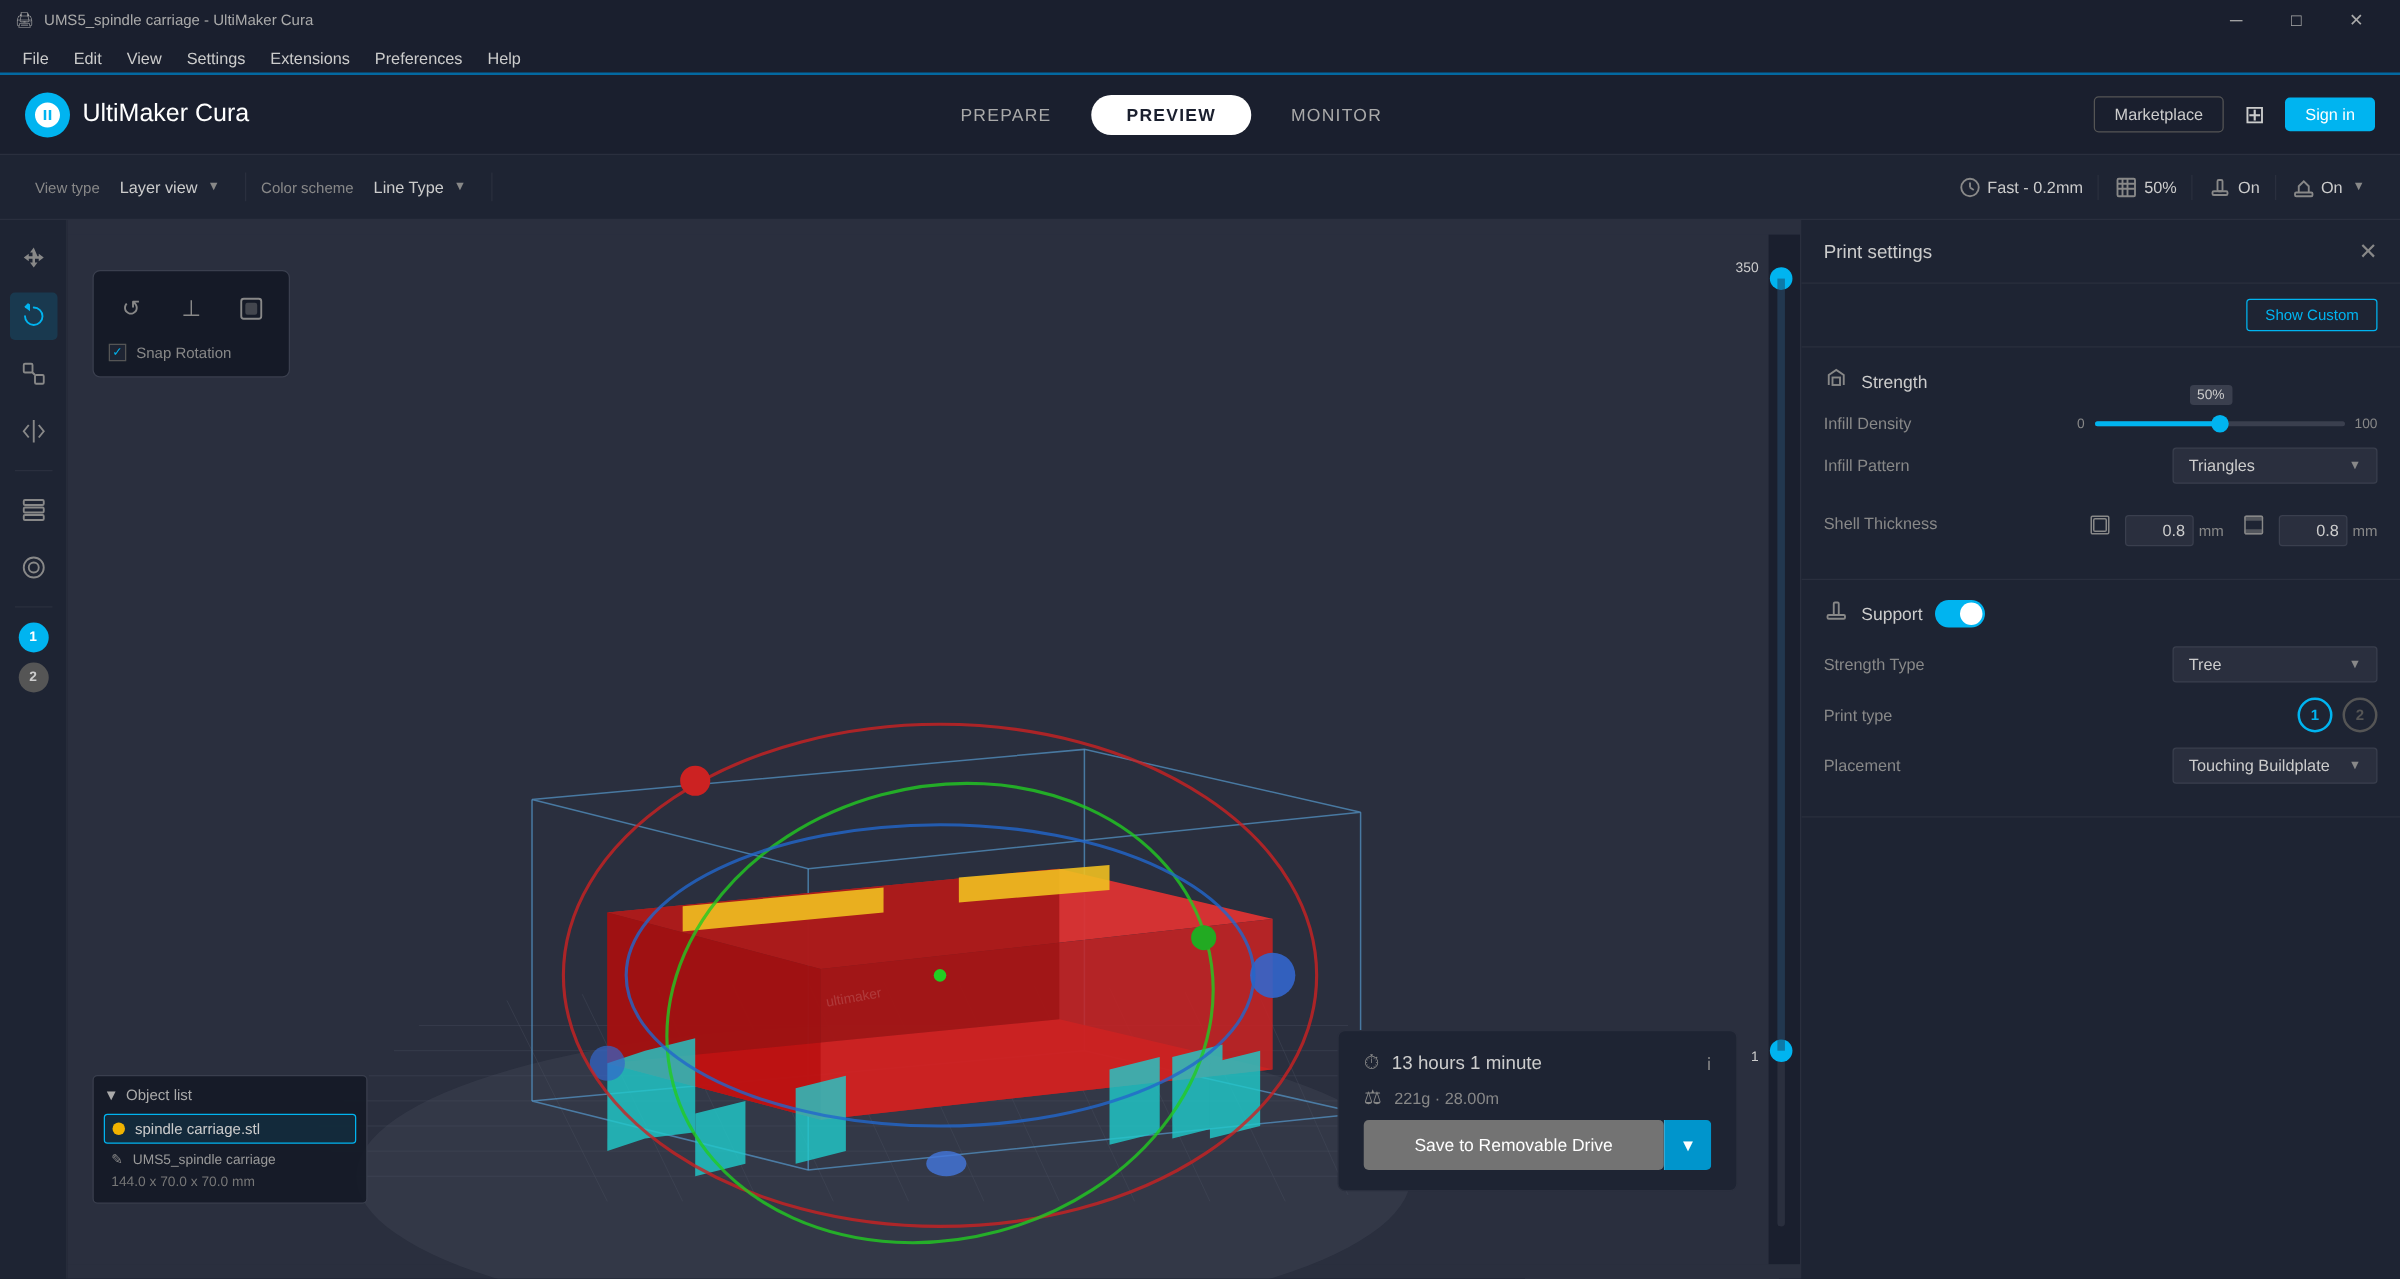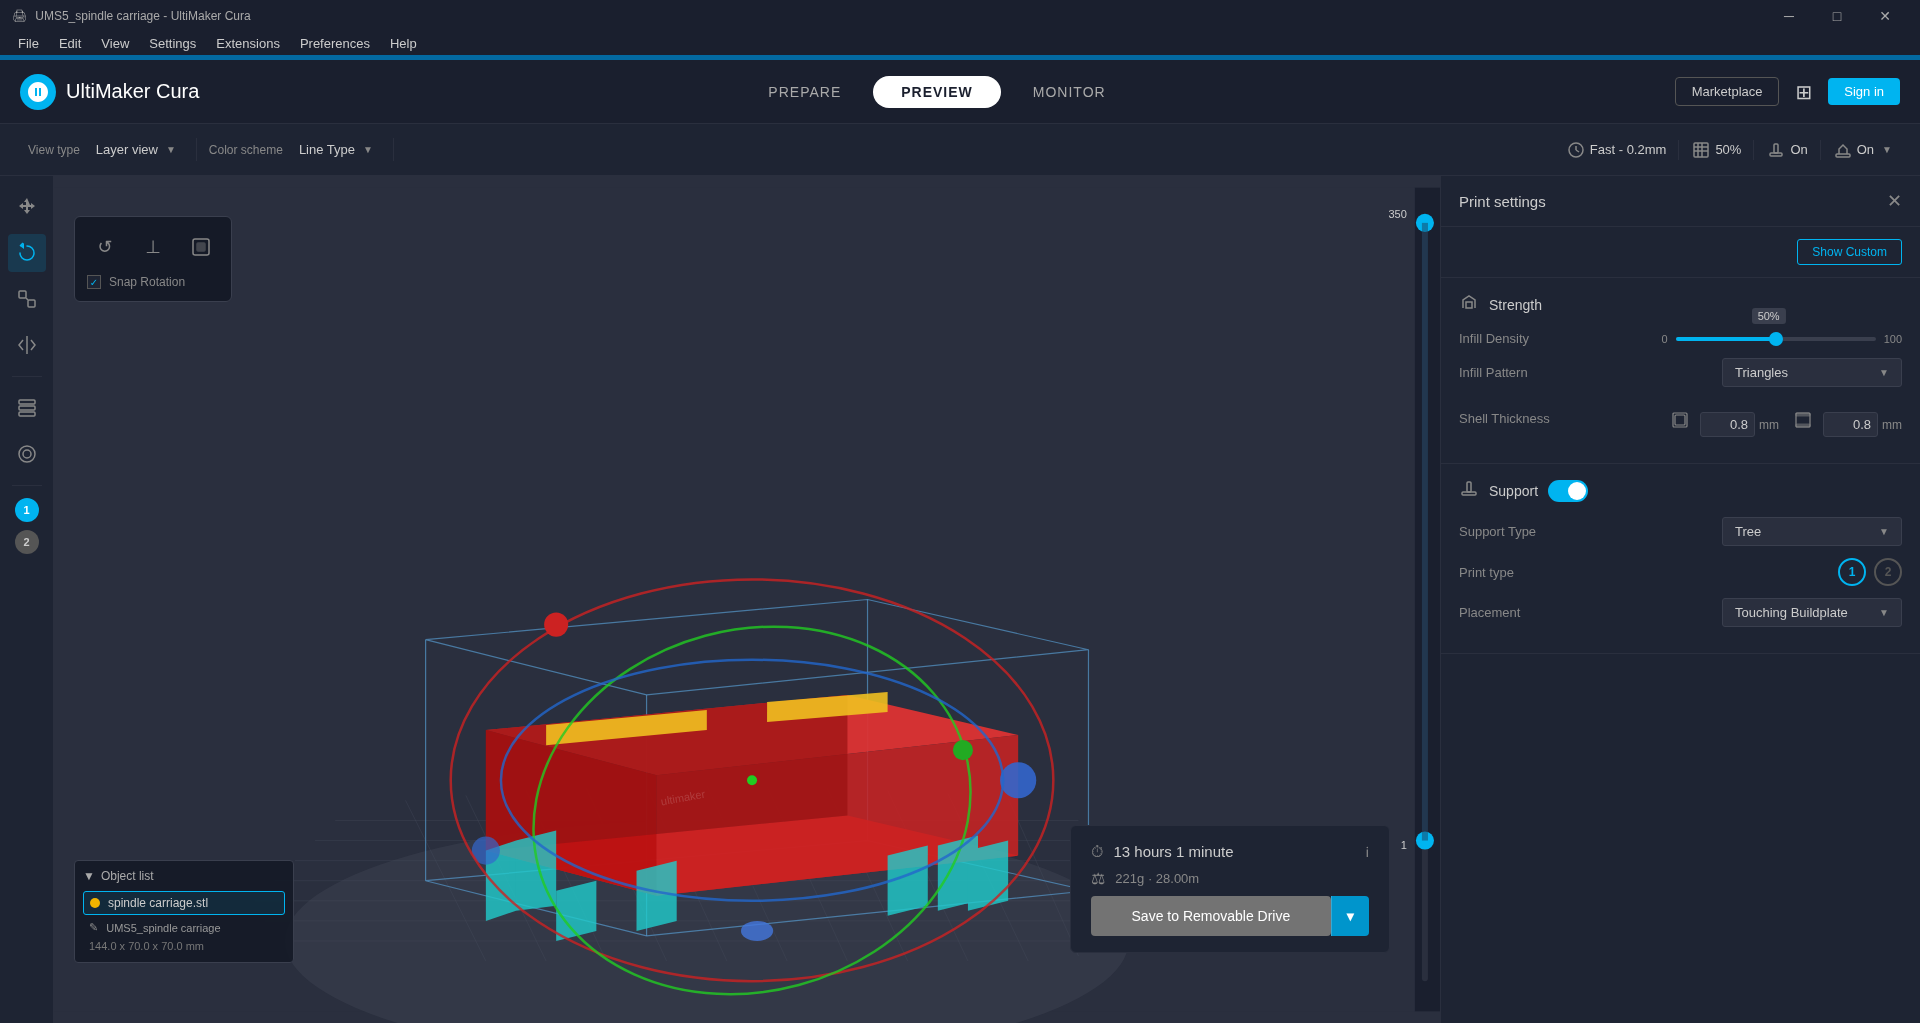--- a/index.html
+++ b/index.html
@@ -5,21 +5,21 @@
     * { box-sizing: border-box; margin: 0; padding: 0; }
     body { font-family: 'Segoe UI', Arial, sans-serif; background: #1a1f2e; color: #ccc; width: 1920px; height: 1023px; overflow: hidden; font-size: 13px; }
 
     
     #titlebar { background: #1a1f2e; height: 32px; display: flex; align-items: center; padding: 0 12px; justify-content: space-between; }
     #titlebar .title { color: #aaa; font-size: 12px; display: flex; align-items: center; gap: 8px; }
     #titlebar .win-controls { display: flex; gap: 2px; }
     #titlebar .win-btn { width: 46px; height: 32px; display: flex; align-items: center; justify-content: center; color: #aaa; cursor: pointer; font-size: 14px; }
 
     
-    #menubar { background: #1a1f2e; height: 28px; display: flex; align-items: flex-end; padding: 0 8px; border-bottom: 5px solid #0369a1; }
+    #menubar { background: #1a1f2e; height: 28px; display: flex; align-items: flex-end; padding: 0 8px; border-bottom: 2px solid #0369a1; }
     #menubar .menu-item { color: #ccc; padding: 4px 10px; cursor: pointer; font-size: 13px; border-radius: 3px; }
 
     
     #topnav { background: #1a1f2e; height: 64px; display: flex; align-items: center; padding: 0 20px; justify-content: space-between; border-bottom: 1px solid #2a2f3e; }
     #topnav .logo { display: flex; align-items: center; gap: 10px; color: #fff; font-size: 20px; font-weight: 300; }
     #topnav .logo .um-icon { width: 36px; height: 36px; background: #00b4f0; border-radius: 50%; display: flex; align-items: center; justify-content: center; color: white; font-weight: bold; font-size: 14px; }
     #topnav .nav-tabs { display: flex; gap: 4px; }
     #topnav .nav-tab { padding: 8px 28px; color: #aaa; cursor: pointer; font-size: 14px; letter-spacing: 1px; border-radius: 4px; }
     #topnav .nav-tab.active { background: #fff; color: #1a1f2e; font-weight: 600; border-radius: 16px; }
     #topnav .nav-right { display: flex; align-items: center; gap: 16px; }
@@ -106,21 +106,21 @@
     
     .slider-container { display: flex; align-items: center; gap: 8px; }
     .slider-min { color: #888; font-size: 11px; }
     .slider-max { color: #888; font-size: 11px; }
     .slider-track { width: 180px; height: 4px; background: #3a3f4e; border-radius: 2px; position: relative; cursor: pointer; }
     .slider-fill { height: 100%; background: #00b4f0; border-radius: 2px; }
     .slider-thumb { width: 14px; height: 14px; background: #00b4f0; border-radius: 50%; position: absolute; top: -5px; cursor: pointer; }
     .slider-tooltip { position: absolute; top: -24px; background: #3a3f4e; color: #ccc; font-size: 11px; padding: 2px 6px; border-radius: 3px; transform: translateX(-50%); white-space: nowrap; }
     
     
-    .settings-dropdown { background: #2a2f3e; border: 1px solid #3a3f4e; color: #ccc; padding: 6px 12px; border-radius: 3px; font-size: 13px; display: flex; align-items: center; justify-content: space-between; width: 180px; cursor: pointer; }
+    .settings-dropdown { background: #2a2f3e; border: 1px solid #3a3f4e; color: #ccc; padding: 6px 12px; border-radius: 3px; font-size: 13px; display: flex; align-items: center; justify-content: space-between; width: 164px; cursor: pointer; }
     .settings-dropdown .caret { color: #888; font-size: 10px; margin-left: 8px; }
     
     
     .num-input-group { display: flex; align-items: center; gap: 4px; }
     .num-input-box { background: #2a2f3e; border: 1px solid #3a3f4e; color: #ccc; padding: 4px 8px; border-radius: 3px; font-size: 13px; width: 60px; text-align: right; }
     .num-input-unit { color: #888; font-size: 12px; }
     .num-input-icon { color: #888; font-size: 14px; margin-right: 4px; }
     
     
     .toggle { width: 40px; height: 22px; border-radius: 11px; background: #00b4f0; position: relative; cursor: pointer; flex-shrink: 0; }
@@ -518,21 +518,21 @@
                 </svg>
             </span>
             <span class="section-title">Support</span>
           </div>
           <div class="toggle">
             <div class="toggle-knob"></div>
           </div>
         </div>
 
         <div class="setting-row">
-          <span class="setting-label">Support Type</span>
+          <span class="setting-label">Strength Type</span>
           <div class="settings-dropdown">
             <span>Tree</span>
             <span class="caret">▼</span>
           </div>
         </div>
 
         <div class="setting-row">
           <span class="setting-label">Print type</span>
           <div class="print-with-icons">
             <div class="extruder-icon">1</div>

